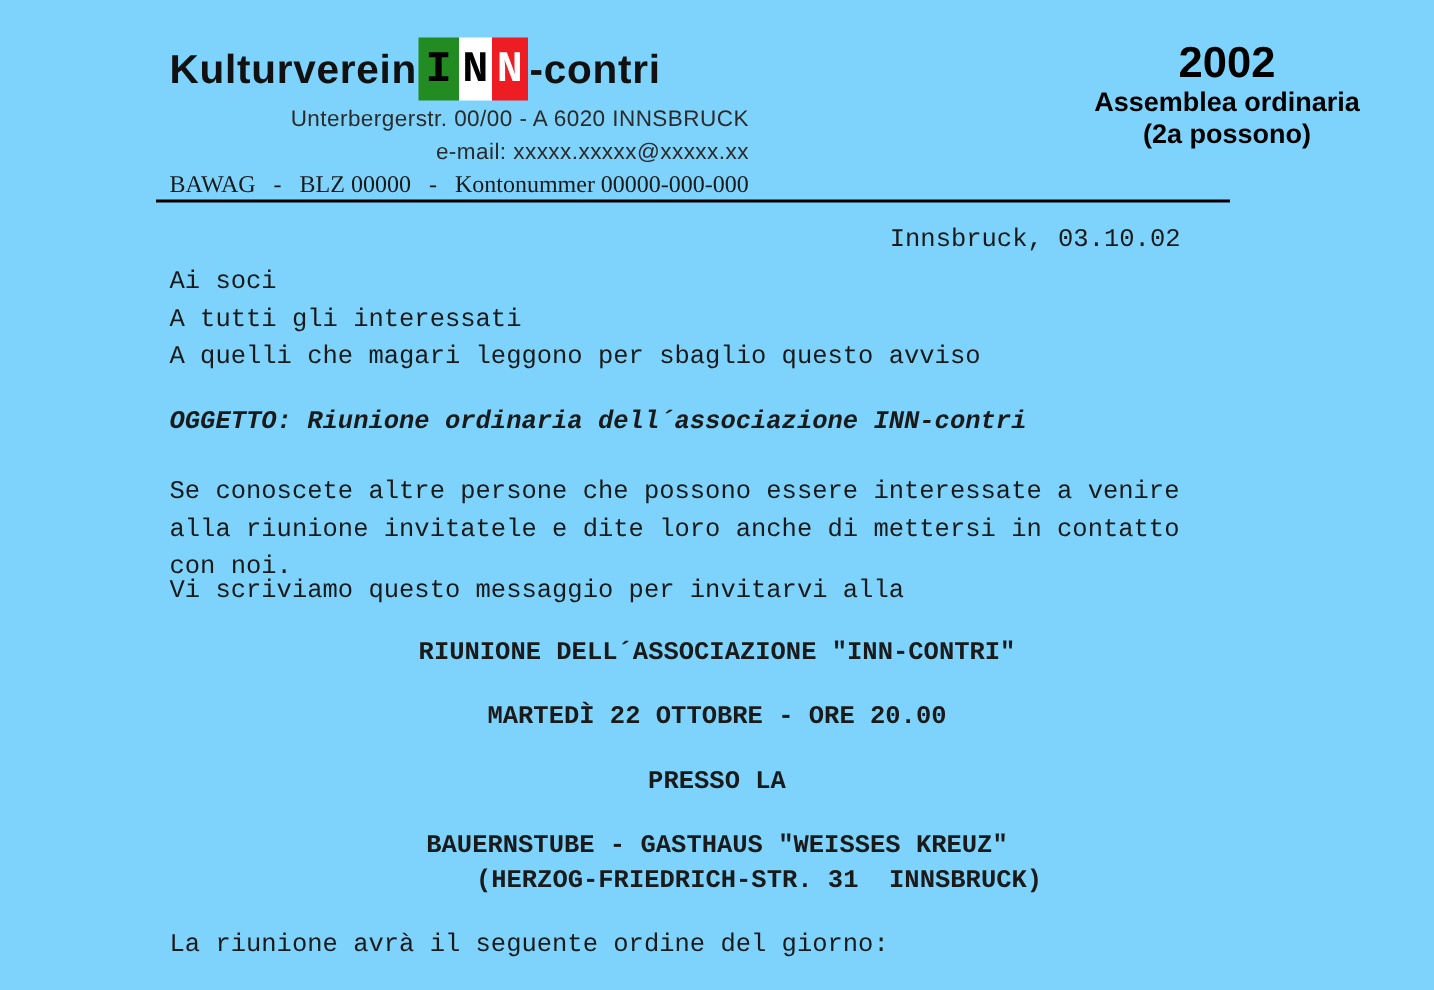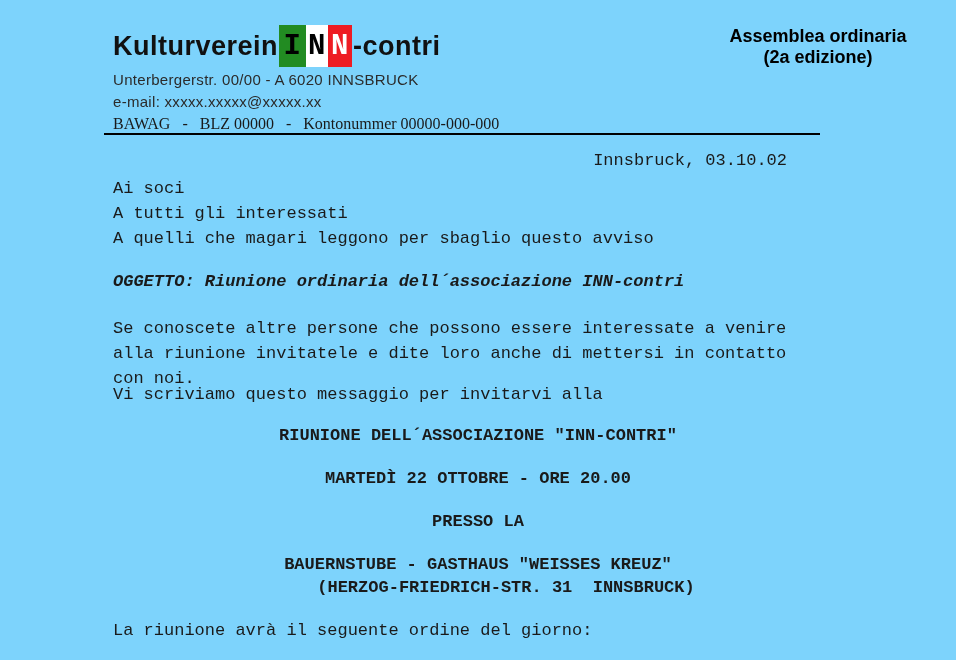--- a/index.html
+++ b/index.html
@@ -53,20 +53,21 @@
   .flag-white { width: 22px; color: #000; background: #ffffff; }
   .flag-red   { width: 24px; color: #ffffff; }
 
   .addr-line {
     font-family: "Liberation Sans", sans-serif;
     font-size: 15px;
     color: #2b2b2b;
     line-height: 21px;
     margin-top: 1px;
     letter-spacing: 0.3px;
+    text-align: right;
   }
   .bank-line {
     font-family: Liberation Serif, serif;
     font-size: 16px;
     color: #1a1a1a;
     line-height: 20px;
     margin-top: 2px;
     white-space: pre;
   }
   .head-rule {
@@ -141,22 +142,23 @@
       </span>
       <span>-contri</span>
     </div>
     <div class="addr-line">Unterbergerstr. 00/00 - A 6020 INNSBRUCK</div>
     <div class="addr-line">e-mail: xxxxx.xxxxx@xxxxx.xx</div>
     <div class="bank-line">BAWAG   -   BLZ 00000   -   Kontonummer 00000-000-000</div>
   </div>
   <div class="head-rule"></div>
 
   <div class="year-block">
+    <div class="year">2002</div>
     <div class="sub">Assemblea ordinaria</div>
-    <div class="sub">(2a edizione)</div>
+    <div class="sub">(2a possono)</div>
   </div>
 
   <div class="abs serif dateline">Innsbruck, 03.10.02</div>
 
   <div class="abs serif recip-1">Ai soci</div>
   <div class="abs serif recip-2">A tutti gli interessati</div>
   <div class="abs serif recip-3">A quelli che magari leggono per sbaglio questo avviso</div>
 
   <div class="abs serif subject">OGGETTO: Riunione ordinaria dell´associazione INN-contri</div>
 

